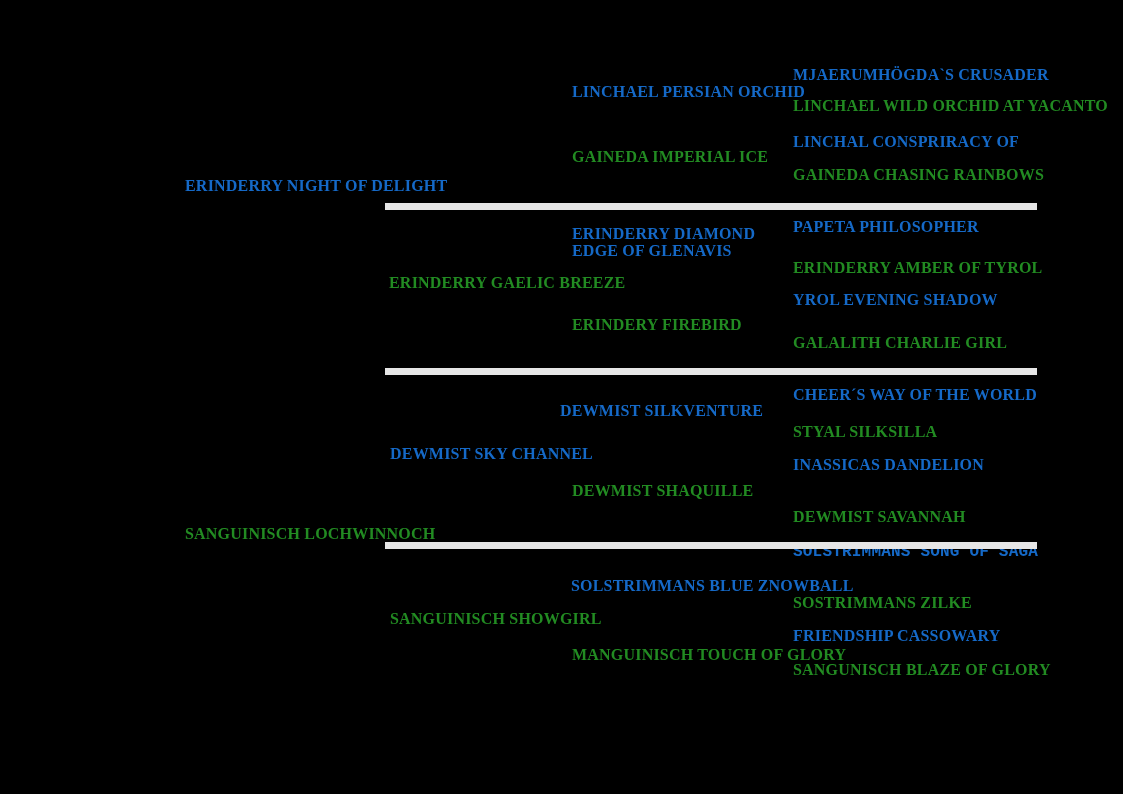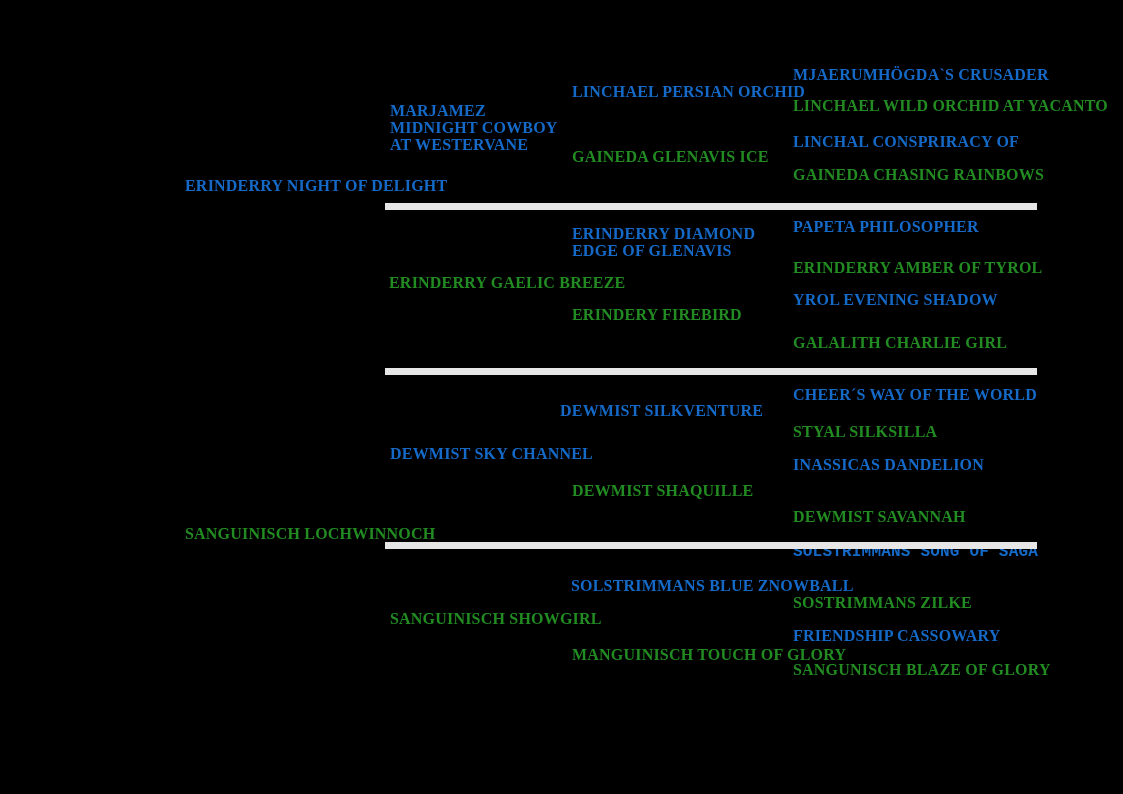--- a/index.html
+++ b/index.html
@@ -37,29 +37,28 @@
   }
 </style>
 </head>
 <body>
 
 <div class="stage">
 
   <span class="entry sire" style="left:185px; top:177px;">ERINDERRY NIGHT OF DELIGHT</span>
   <span class="entry dam" style="left:185px; top:525px;">SANGUINISCH LOCHWINNOCH</span>
 
-  <span class="entry sire wrap-g2" style="left:390px; top:102px;">MARJAMEZ MIDNIGHT COWBOY AT WESTERVANE</span>
   <span class="entry dam" style="left:389px; top:274px;">ERINDERRY GAELIC BREEZE</span>
   <span class="entry sire" style="left:390px; top:445px;">DEWMIST SKY CHANNEL</span>
   <span class="entry dam" style="left:390px; top:610px;">SANGUINISCH SHOWGIRL</span>
 
   <span class="entry sire" style="left:572px; top:83px;">LINCHAEL PERSIAN ORCHID</span>
-  <span class="entry dam" style="left:572px; top:148px;">GAINEDA GLENAVIS ICE</span>
+  <span class="entry dam" style="left:572px; top:148px;">GAINEDA IMPERIAL ICE</span>
   <span class="entry sire wrap-g3" style="left:572px; top:225px;">ERINDERRY DIAMOND EDGE OF GLENAVIS</span>
-  <span class="entry dam" style="left:572px; top:306px;">ERINDERY FIREBIRD</span>
+  <span class="entry dam" style="left:572px; top:316px;">ERINDERY FIREBIRD</span>
   <span class="entry sire" style="left:560px; top:402px;">DEWMIST SILKVENTURE</span>
   <span class="entry dam" style="left:572px; top:482px;">DEWMIST SHAQUILLE</span>
   <span class="entry sire" style="left:571px; top:577px;">SOLSTRIMMANS BLUE ZNOWBALL</span>
   <span class="entry dam" style="left:572px; top:646px;">MANGUINISCH TOUCH OF GLORY</span>
 
   <span class="entry sire" style="left:793px; top:66px;">MJAERUMHÖGDA`S CRUSADER</span>
   <span class="entry dam" style="left:793px; top:97px;">LINCHAEL WILD ORCHID AT YACANTO</span>
   <span class="entry sire" style="left:793px; top:133px;">LINCHAL CONSPRIRACY OF</span>
   <span class="entry dam" style="left:793px; top:166px;">GAINEDA CHASING RAINBOWS</span>
   <span class="entry sire" style="left:793px; top:218px;">PAPETA PHILOSOPHER</span>

